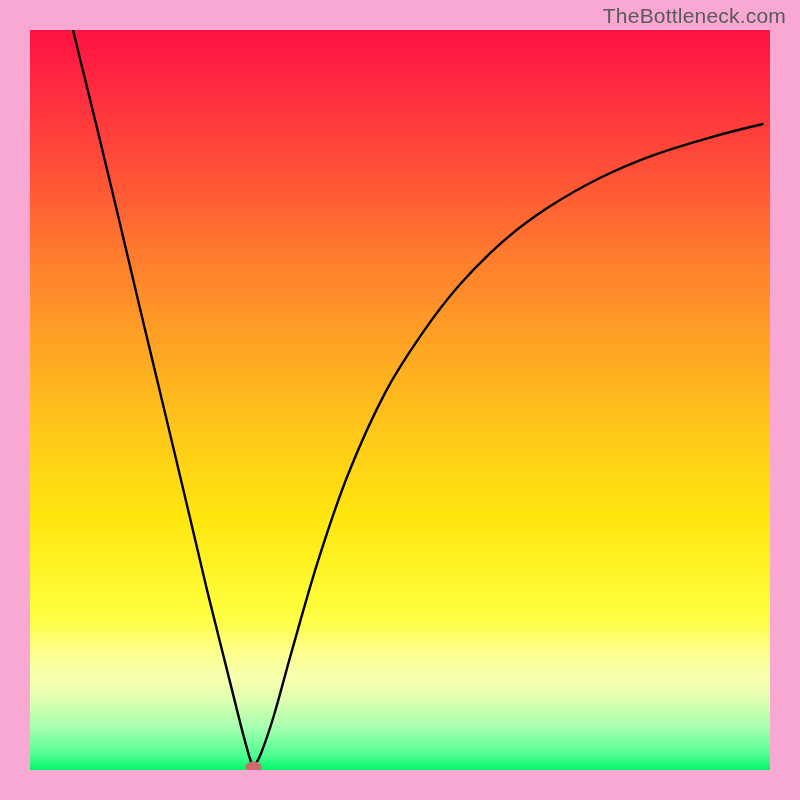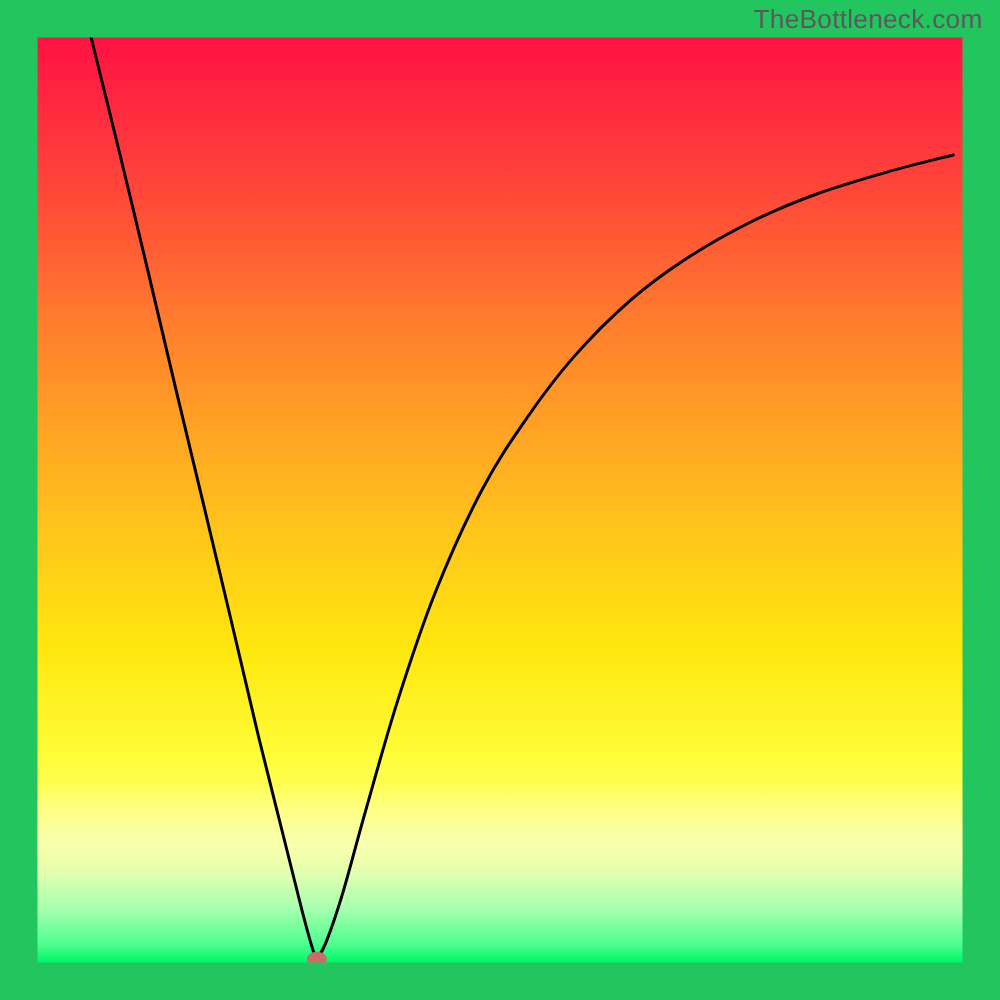--- a/index.html
+++ b/index.html
@@ -8,21 +8,21 @@
     width: 800px;
     height: 800px;
     overflow: hidden;
     background: #000;
     font-family: Arial, Helvetica, sans-serif;
   }
   .frame {
     position: relative;
     width: 800px;
     height: 800px;
-    background: #22c55e;
+    background: #f9a8d4;
   }
   .watermark {
     position: absolute;
     top: 4px;
     right: 14px;
     color: #5a5a5a;
     font-size: 21px;
     font-weight: 400;
     letter-spacing: 0.2px;
     z-index: 30;

